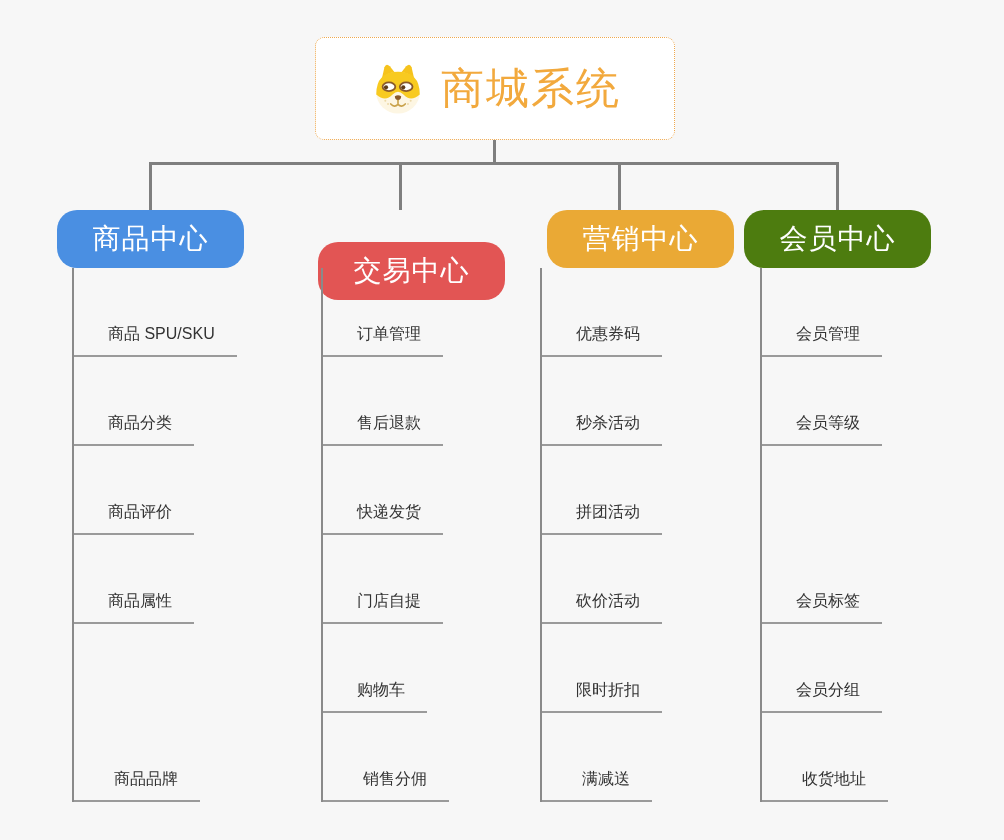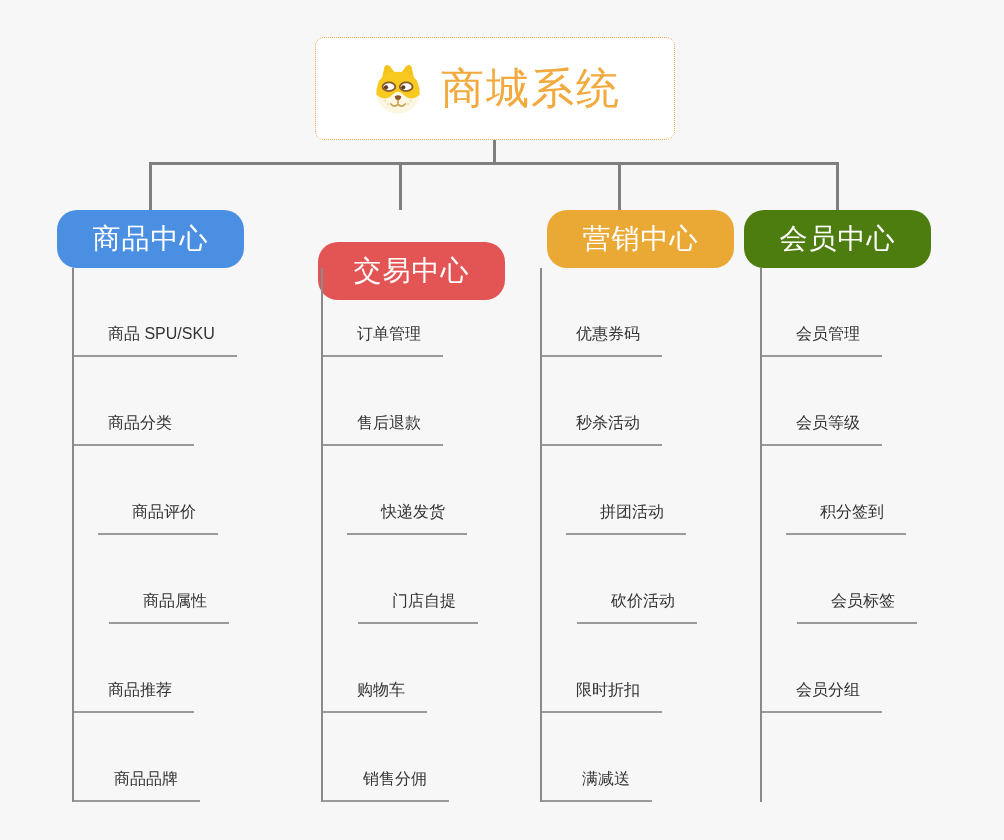--- a/index.html
+++ b/index.html
@@ -94,22 +94,22 @@
     border-bottom: 2px solid #9a9a9a;
     padding: 0 22px 8px 34px;
     font-size: 16px;
     line-height: 26px;
     color: #333333;
     white-space: nowrap;
     cursor: default;
   }
   .leaf-0 { top: 53px;  }
   .leaf-1 { top: 142px; text-align: center; }
-  .leaf-2 { top: 231px; margin-left: 24px; }
-  .leaf-3 { top: 320px; margin-left: 35px; }
+  .leaf-2 { top: 231px; }
+  .leaf-3 { top: 320px; }
   .leaf-4 { top: 409px; }
   .leaf-5 { top: 498px; padding-left: 40px; }
 </style>
 </head>
 <body>
 
 <div id="canvas">
 
   <div class="root-node" style="color: rgb(242, 169, 61); border-color: rgb(240, 169, 78); background: rgb(255, 255, 255);">
     <span class="icon-wrap">
@@ -150,21 +150,20 @@
   <div class="branch-node branch-0" style="background: rgb(74, 143, 226);">商品中心</div>
   <div class="branch-node branch-1" style="background: rgb(226, 85, 84);">交易中心</div>
   <div class="branch-node branch-2" style="background: rgb(234, 169, 53); margin-left: 21px;">营销中心</div>
   <div class="branch-node branch-3" style="background: #4d7c0f;">会员中心</div>
 
   <div class="children-column col-0">
     <div class="leaf-node leaf-0">商品 SPU/SKU</div>
     <div class="leaf-node leaf-1">商品分类</div>
     <div class="leaf-node leaf-2">商品评价</div>
     <div class="leaf-node leaf-3">商品属性</div>
-    <div class="leaf-node leaf-4">商品推荐</div>
     <div class="leaf-node leaf-5">商品品牌</div>
   </div>
 
   <div class="children-column col-2">
     <div class="leaf-node leaf-0">优惠券码</div>
     <div class="leaf-node leaf-1">秒杀活动</div>
     <div class="leaf-node leaf-2">拼团活动</div>
     <div class="leaf-node leaf-3">砍价活动</div>
     <div class="leaf-node leaf-4">限时折扣</div>
     <div class="leaf-node leaf-5">满减送</div>
@@ -175,18 +174,18 @@
     <div class="leaf-node leaf-1">售后退款</div>
     <div class="leaf-node leaf-2">快递发货</div>
     <div class="leaf-node leaf-3">门店自提</div>
     <div class="leaf-node leaf-4">购物车</div>
     <div class="leaf-node leaf-5">销售分佣</div>
   </div>
 
   <div class="children-column col-3">
     <div class="leaf-node leaf-0">会员管理</div>
     <div class="leaf-node leaf-1">会员等级</div>
-    <div class="leaf-node leaf-2">积分签到</div>
     <div class="leaf-node leaf-3">会员标签</div>
     <div class="leaf-node leaf-4">会员分组</div>
+    <div class="leaf-node leaf-5">收货地址</div>
   </div>
 
 </div>
 
 </body></html>

